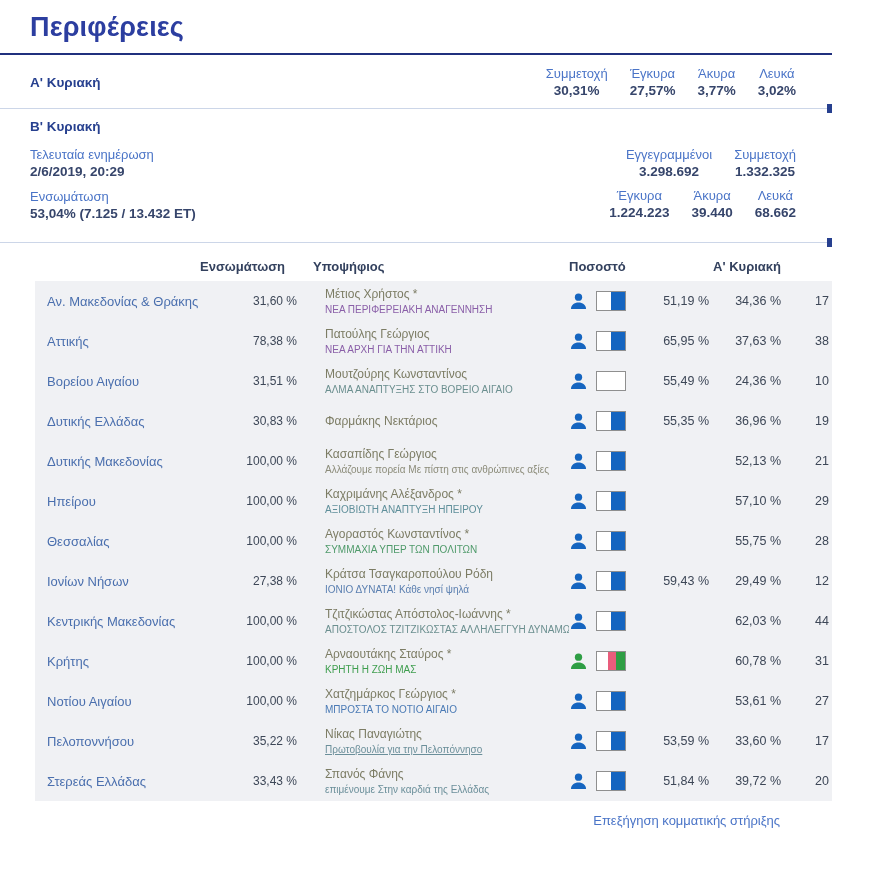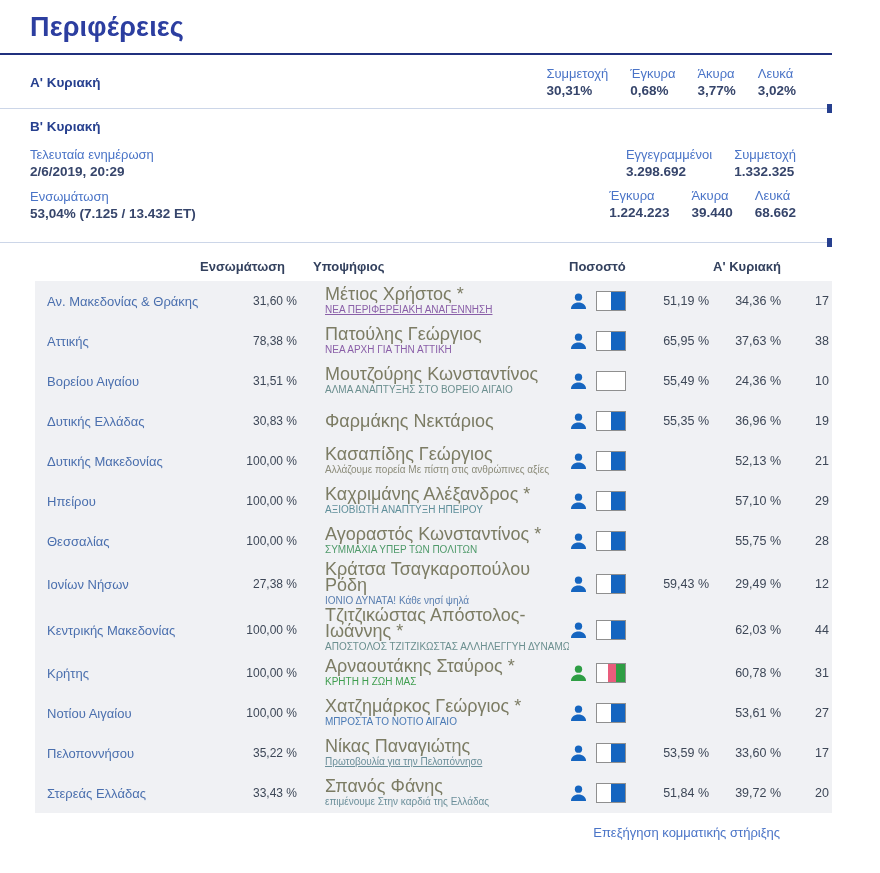--- a/index.html
+++ b/index.html
@@ -12,40 +12,40 @@
   .title-rule{height:2px;background:#20307e;}
 
   
   .sep{height:1px;background:#ccd6e8;position:relative;}
   .sep .cap{position:absolute;right:0;top:-4px;width:5px;height:9px;background:#27408f;}
 
   
   .section-a{display:flex;justify-content:space-between;align-items:center;padding:10px 36px 8px 30px;}
   .round-label{font-size:13.5px;font-weight:bold;color:#27408f;}
   .stats-row{display:flex;gap:22px;}
-  .stat{display:flex;flex-direction:column;align-items:flex-start;}
+  .stat{display:flex;flex-direction:column;align-items:center;}
   .stat .lbl{font-size:13px;color:#4a74c7;line-height:17px;}
   .stat .val{font-size:13.5px;font-weight:bold;color:#36456b;line-height:18px;}
 
   
   .section-b{padding:10px 36px 12px 30px;}
   .section-b .round-label{display:block;margin-bottom:12px;}
   .b-cols{display:flex;justify-content:space-between;align-items:flex-start;}
   .b-left .lbl{font-size:13px;color:#4a74c7;line-height:17px;}
   .b-left .val{font-size:13.5px;font-weight:bold;color:#36456b;line-height:18px;margin-bottom:7px;}
   .b-right{display:flex;flex-direction:column;align-items:flex-end;gap:6px;}
 
   
   .table{margin:8px 35px 0 35px;width:810px;}
   .thead{display:flex;align-items:center;height:30px;font-size:13px;font-weight:bold;color:#33415e;}
   .row{display:flex;align-items:center;min-height:40px;background:#f0f1f4;margin-bottom:0;}
   .c-region{flex:0 0 185px;padding-left:12px;font-size:13px;color:#4a6fae;}
   .c-integ{flex:0 0 65px;text-align:right;font-size:12px;color:#3d4757;}
   .c-cand{flex:1;padding-left:28px;min-width:0;}
-  .c-cand .cname{font-size:18px;color:#7c7c64;line-height:16px;}
+  .c-cand .cname{font-size:12px;color:#7c7c64;line-height:16px;}
   .c-cand .cparty{font-size:10px;line-height:13px;margin-top:1px;white-space:nowrap;overflow:hidden;}
   .c-icons{flex:0 0 72px;display:flex;align-items:center;gap:8px;}
   .c-pct{flex:0 0 68px;text-align:right;font-size:12.5px;color:#3d4757;}
   .c-first{flex:0 0 72px;text-align:right;font-size:12.5px;color:#3d4757;}
   .c-seats{flex:0 0 48px;text-align:right;font-size:12.5px;color:#3d4757;padding-right:16px;}
   .thead .h-integ{flex:0 0 250px;text-align:right;}
   .thead .h-cand{flex:1;padding-left:28px;}
   .thead .h-pct{flex:0 0 140px;text-align:left;}
   .thead .h-first{flex:0 0 72px;text-align:right;}
   .thead .h-seats{flex:0 0 48px;padding-right:16px;}
@@ -70,21 +70,21 @@
 
   <div class="section-a">
     <span class="round-label">Α' Κυριακή</span>
     <div class="stats-row">
       <div class="stat">
         <span class="lbl">Συμμετοχή</span>
         <span class="val">30,31%</span>
       </div>
       <div class="stat">
         <span class="lbl">Έγκυρα</span>
-        <span class="val">0,68%</span>
+        <span class="val">27,57%</span>
       </div>
       <div class="stat">
         <span class="lbl">Άκυρα</span>
         <span class="val">3,77%</span>
       </div>
       <div class="stat">
         <span class="lbl">Λευκά</span>
         <span class="val">3,02%</span>
       </div>
     </div>
@@ -141,21 +141,21 @@
       <span class="h-pct">Ποσοστό</span>
       <span class="h-first">Α' Κυριακή</span>
       <span class="h-seats"></span>
     </div>
     <div>
   <div class="row">
     <span class="c-region">Αν. Μακεδονίας &amp; Θράκης</span>
     <span class="c-integ">31,60 %</span>
     <span class="c-cand">
       <span class="cname" style="display:block">Μέτιος Χρήστος *</span>
-      <span class="cparty" style="display: block; color: rgb(138, 95, 168); text-decoration: underline;">ΝΕΑ ΠΕΡΙΦΕΡΕΙΑΚΗ ΑΝΑΓΕΝΝΗΣΗ</span>
+      <span class="cparty" style="display: block; color: rgb(138, 95, 168);">ΝΕΑ ΠΕΡΙΦΕΡΕΙΑΚΗ ΑΝΑΓΕΝΝΗΣΗ</span>
     </span>
     <span class="c-icons">
       <span>
         <svg class="person" viewBox="0 0 24 24" style="fill: rgb(21, 101, 192);">
                 <circle cx="12" cy="6.5" r="4.6"></circle>
                 <path d="M2.5 21.5c0-5.2 4.2-8.2 9.5-8.2s9.5 3 9.5 8.2z"></path>
               </svg>
       </span>
       <span class="support-box">
               <div style="width: 50%; background: rgb(255, 255, 255);"></div>

